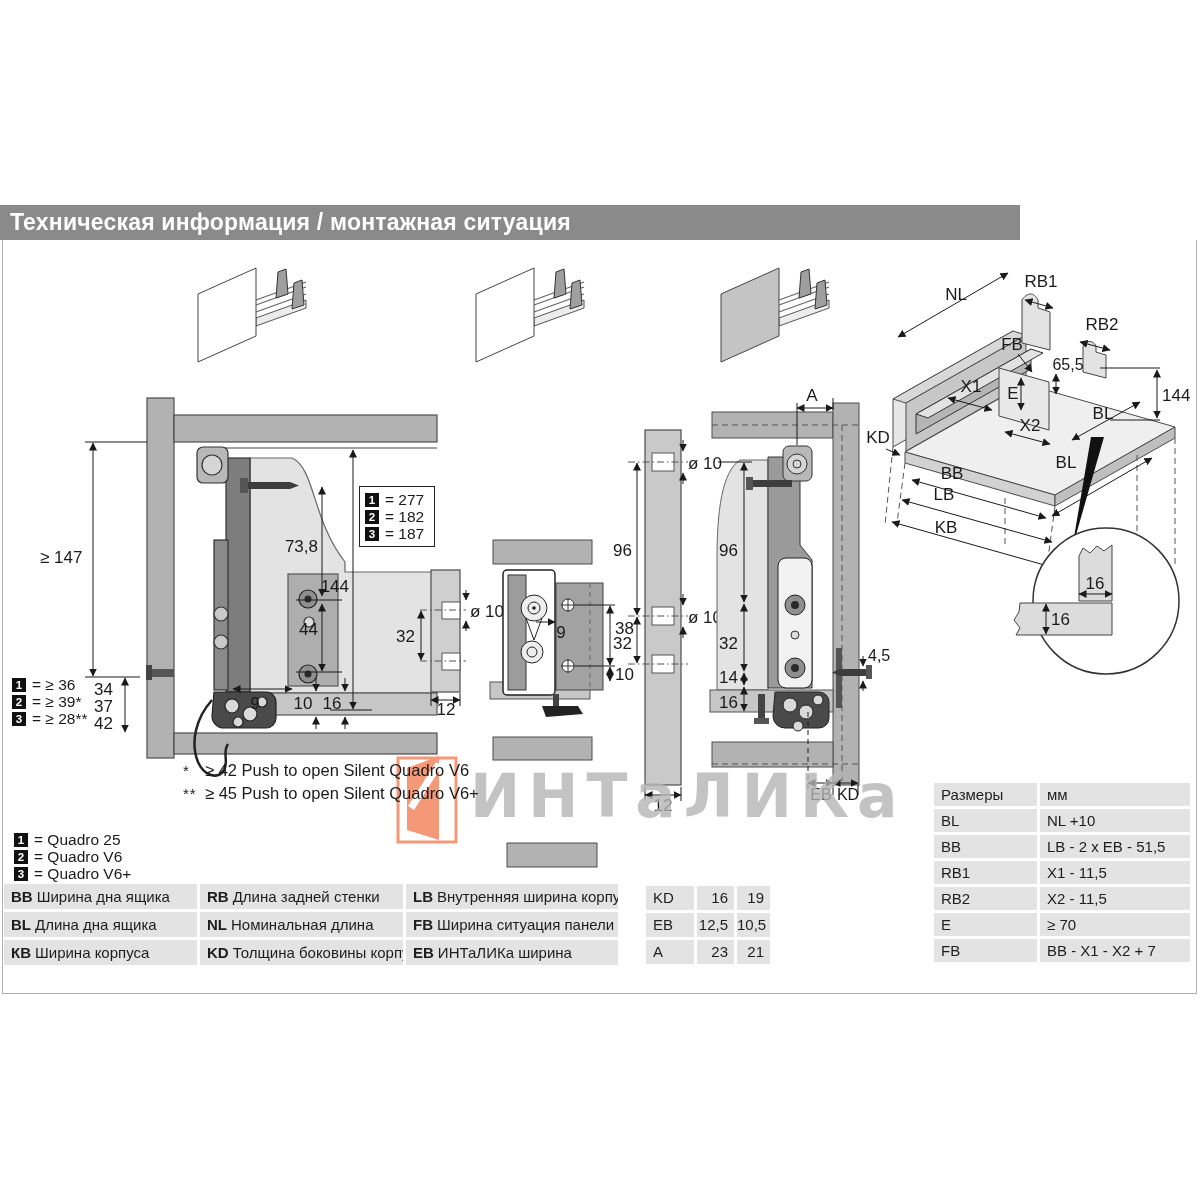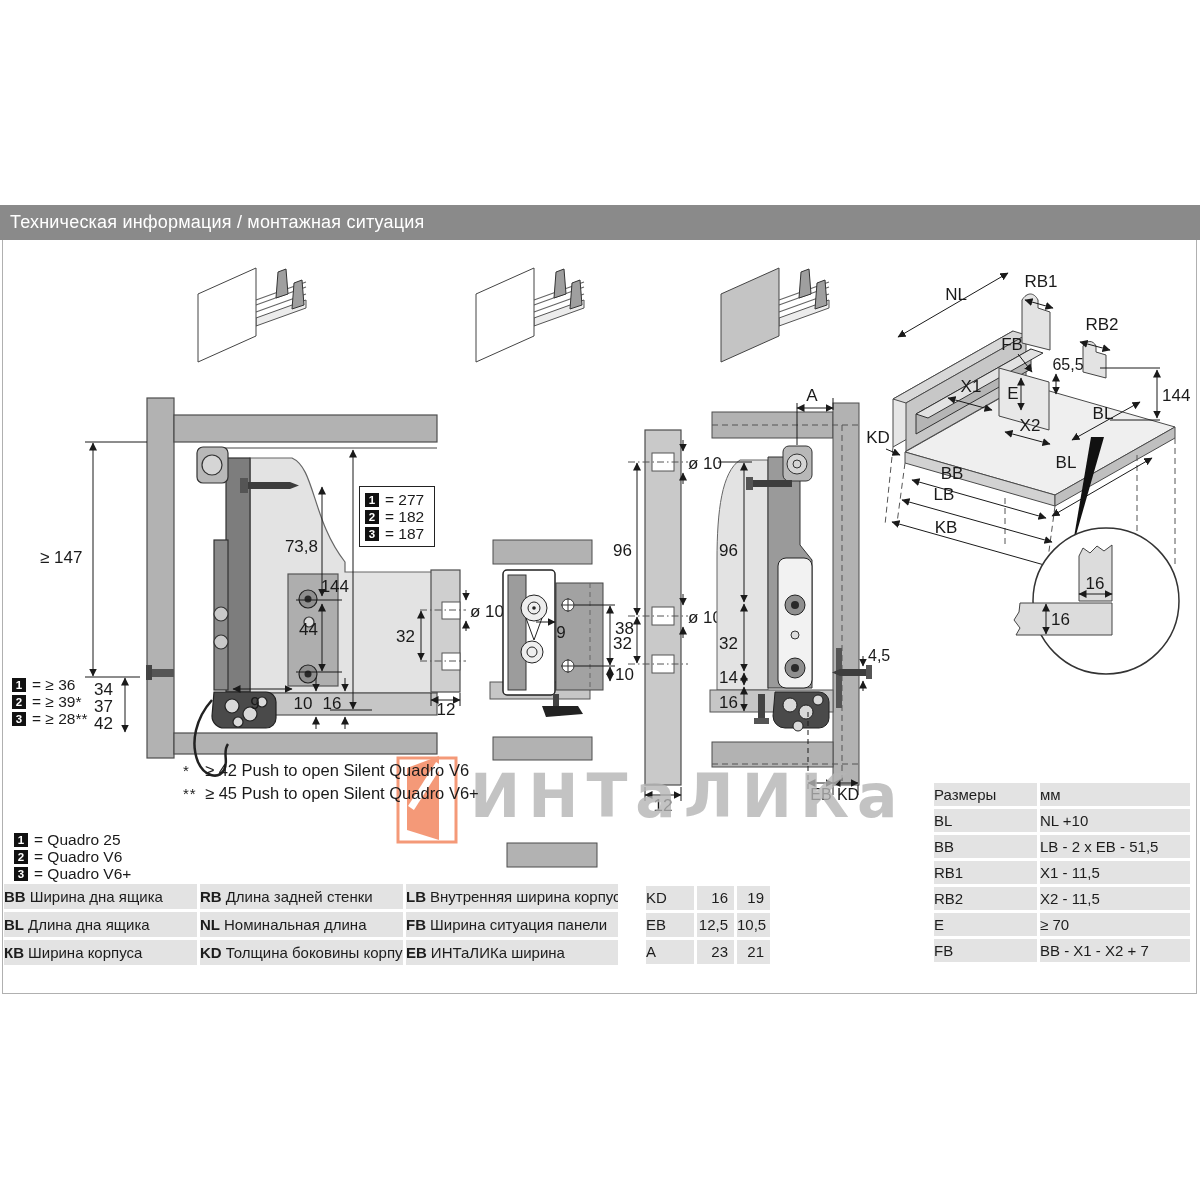--- a/index.html
+++ b/index.html
@@ -1,20 +1,20 @@
 <!DOCTYPE html>
 <html><head>
 <meta charset="utf-8">
 <style>
   html,body{margin:0;padding:0;background:#fff}
   .page{position:relative;width:1200px;height:1200px;background:#fff;overflow:hidden;
         font-family:"Liberation Sans",sans-serif;color:#1a1a1a}
-  .hdr{position:absolute;left:0;top:205px;width:1200px;height:35px;background:#8a8a8a;
-       color:#fff;font-size:18px;line-height:34px;padding-left:10px;box-sizing:border-box;
-       font-weight:400;letter-spacing:.2px}
+  .hdr{position:absolute;left:0;top:205px;width:1020px;height:35px;background:#8a8a8a;
+       color:#fff;font-size:23px;line-height:34px;padding-left:10px;box-sizing:border-box;
+       font-weight:700;letter-spacing:.2px}
   .frame{position:absolute;left:2px;top:240px;width:1193px;height:753px;
          border:1px solid #b0b0b0;border-top:none}
   svg.art{position:absolute;left:0;top:0;width:1200px;height:1200px}
   svg.art text{font-family:"Liberation Sans",sans-serif}
   .dt{font-size:17px;fill:#1a1a1a}
   .dts{font-size:16px;fill:#1a1a1a}
   
   .wm{position:absolute;left:394px;top:750px;display:flex;align-items:flex-start;
       opacity:.8;pointer-events:none;z-index:3}
   .wm-text{font-family:"DejaVu Sans",sans-serif;font-size:60px;font-weight:bold;
@@ -25,21 +25,21 @@
   .notes .mark{display:inline-block;width:22px;font-size:15px;letter-spacing:1px}
   .lg{position:absolute;font-size:15.5px;z-index:4}
   .lg .row{height:17px;display:flex;align-items:center;gap:6px;white-space:nowrap}
   .sq{display:inline-block;width:14px;height:14px;background:#111;color:#fff;flex:0 0 14px;
       font-size:11.5px;font-weight:bold;text-align:center;line-height:14px}
   .lg-min{left:12px;top:676px}
   .lg-depth{left:359px;top:486px;border:1.5px solid #222;background:#fff;padding:4px 10px 4px 5px}
   .lg-prod{left:14px;top:831px}
   
   .tbl{position:absolute;display:grid;gap:3px;font-size:15px;color:#1d1d1d;z-index:4}
-  .tbl .c{background:#e3e3e3;height:25px;line-height:25px;
+  .tbl .c{background:#e3e3e3;height:25px;line-height:25px;padding-left:7px;
           white-space:nowrap;overflow:hidden}
   .t-abbrev{left:4px;top:884px;grid-template-columns:193px 203px 212px}
   .t-abbrev .c b{margin-right:4px}
   .t-kd{left:646px;top:886px;grid-template-columns:48px 37px 33px}
   .t-kd .c{height:24px;line-height:24px}
   .t-kd .num{text-align:right;padding-left:0;padding-right:6px}
   .t-formula{left:934px;top:783px;grid-template-columns:103px 150px}
   .t-formula .c{height:23px;line-height:23px}
 </style>
 </head>

